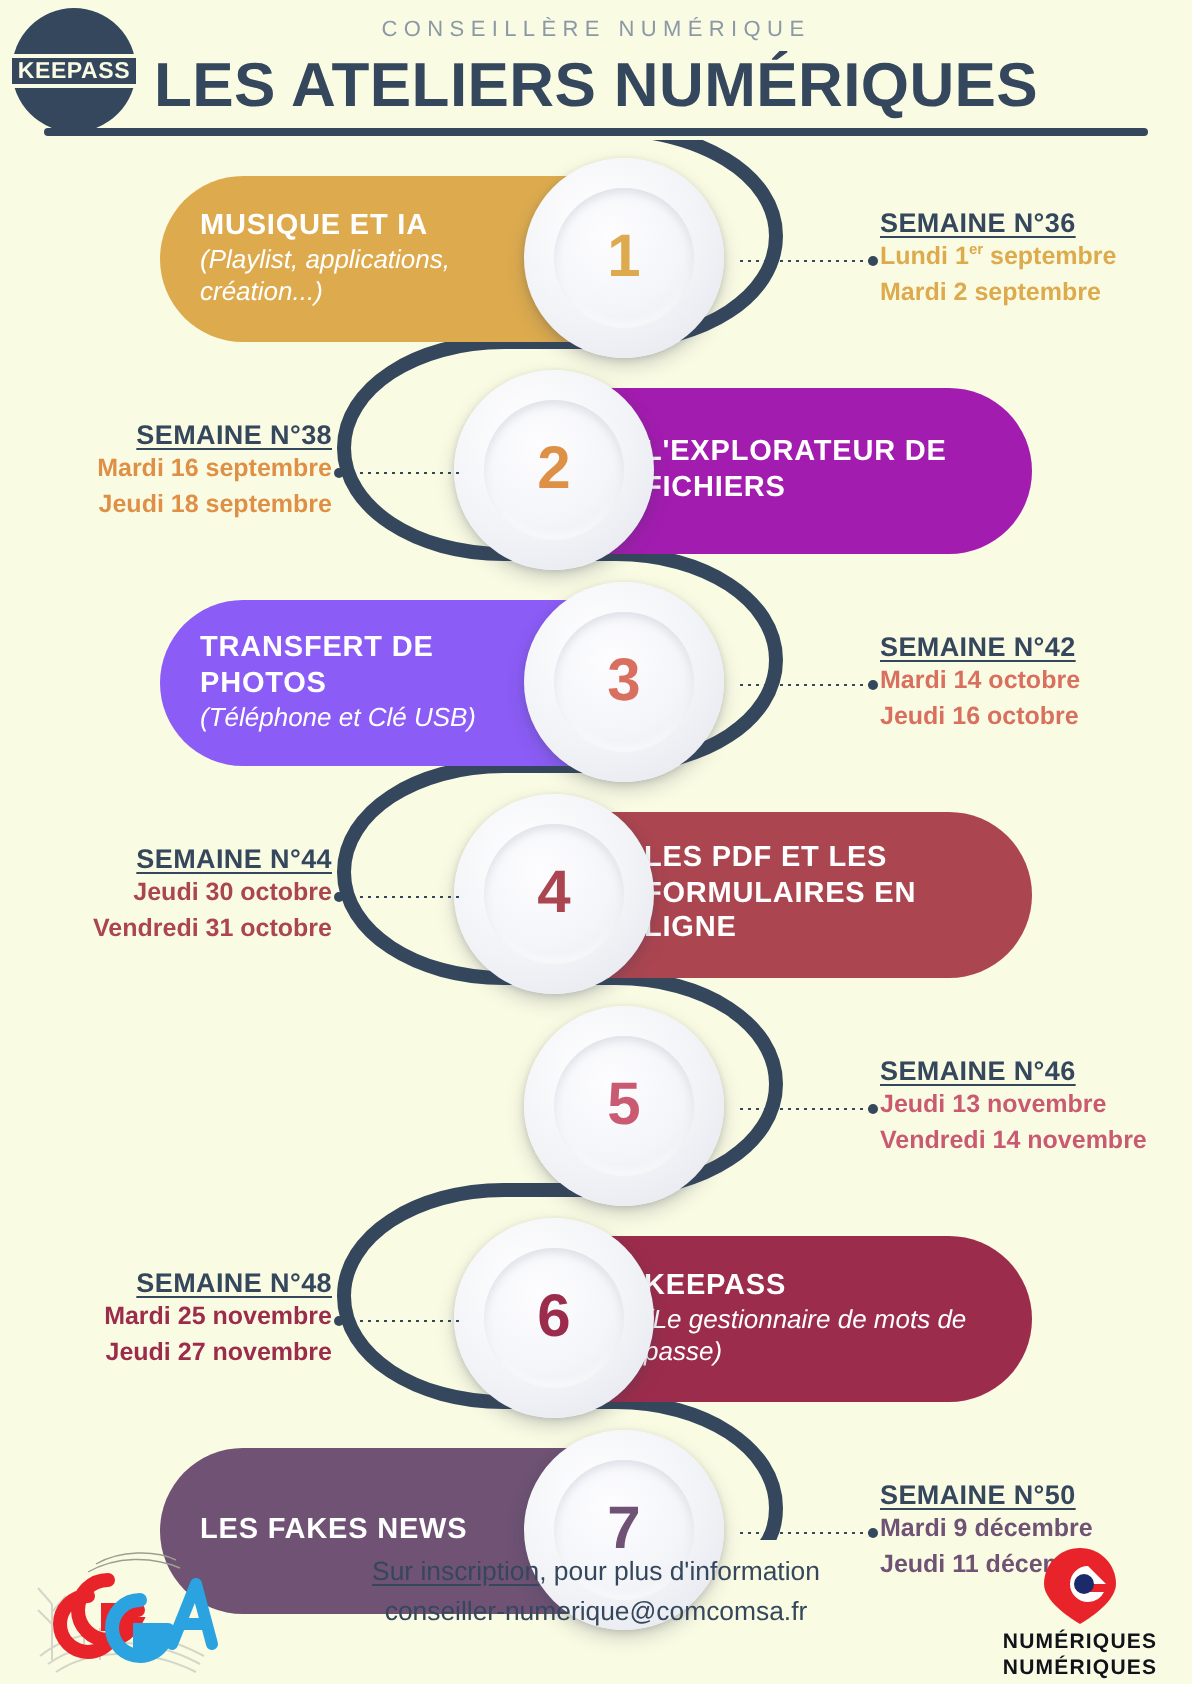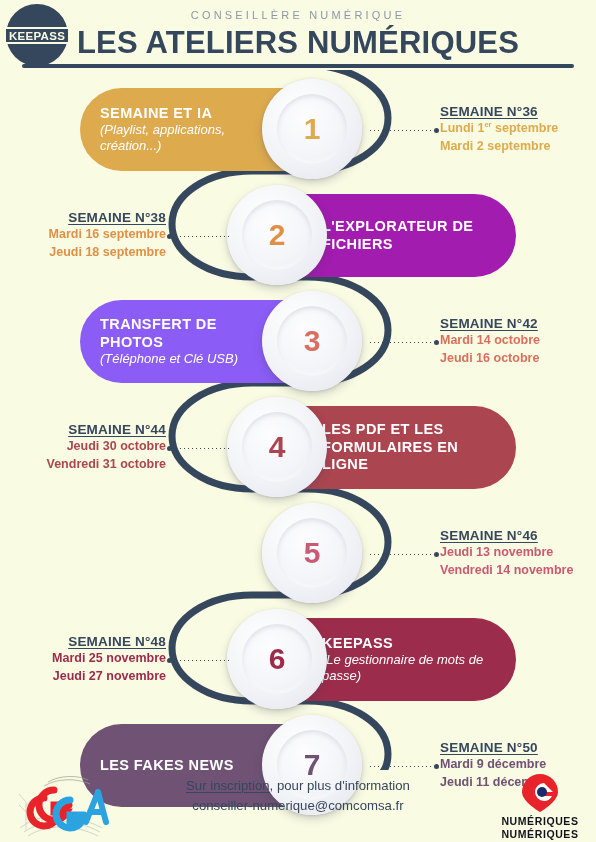--- a/index.html
+++ b/index.html
@@ -145,21 +145,21 @@
         C 172 608 208 631 252 631
         L 308 631
         C 352 631 388 654 388 684
         C 388 705 374 712 360 714
       " fill="none" stroke="#35475c" stroke-width="7" stroke-linecap="round"></path>
     </svg>
 
     <div class="row" style="top:12px;">
       <div class="pill left" style="background:#ddab4e;">
         <div class="pill-text">
-          <div class="pill-title">SEMAINE ET IA</div>
+          <div class="pill-title">MUSIQUE ET IA</div>
           <div class="pill-sub">(Playlist, applications, création...)</div>
         </div>
       </div>
       <div class="bubble" style="left:262px;">
         <div class="inner">
           <div class="num" style="color:#ddab4e;">1</div>
         </div>
       </div>
       <div class="dots" style="left:370px;width:68px;top:48px;"></div>
       <div class="dot-end" style="left:434px;top:46px;"></div>

